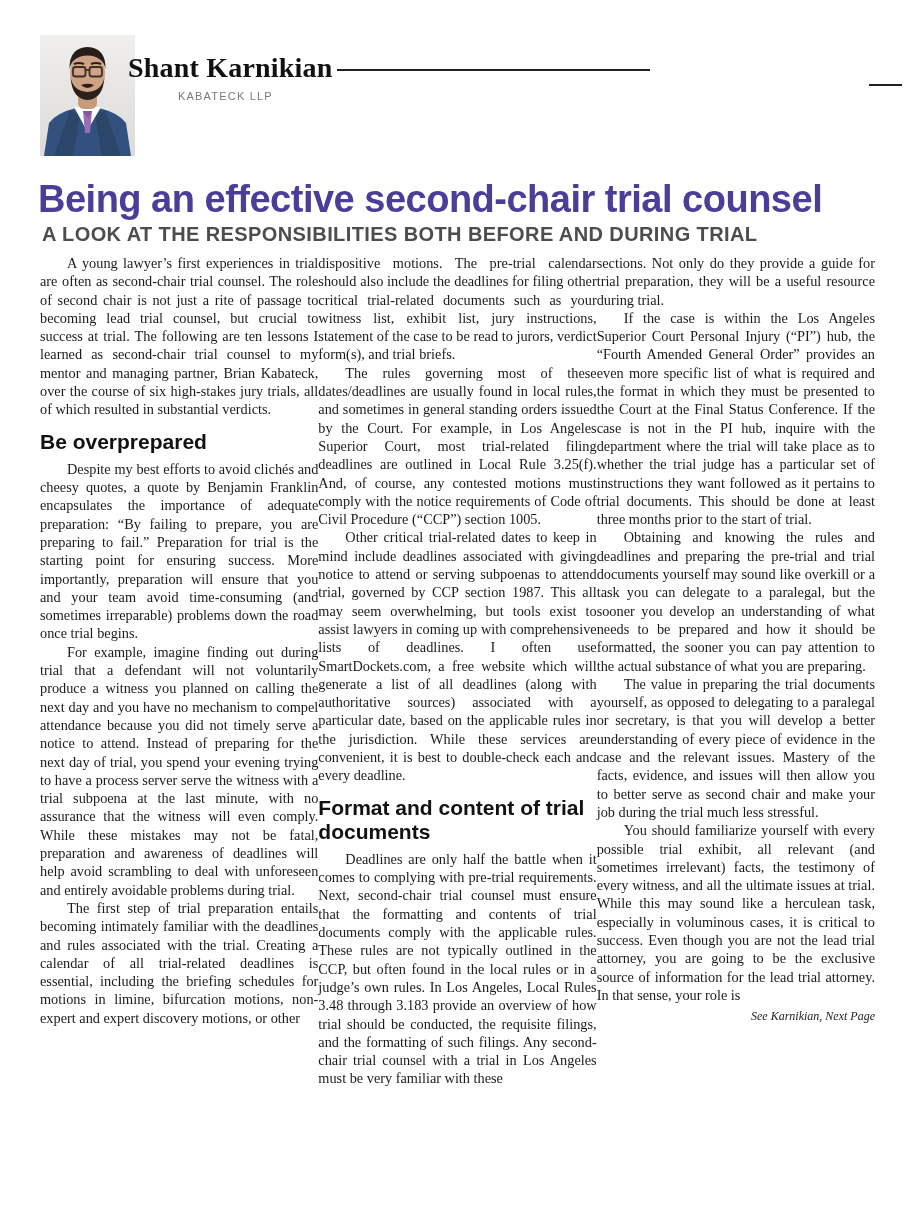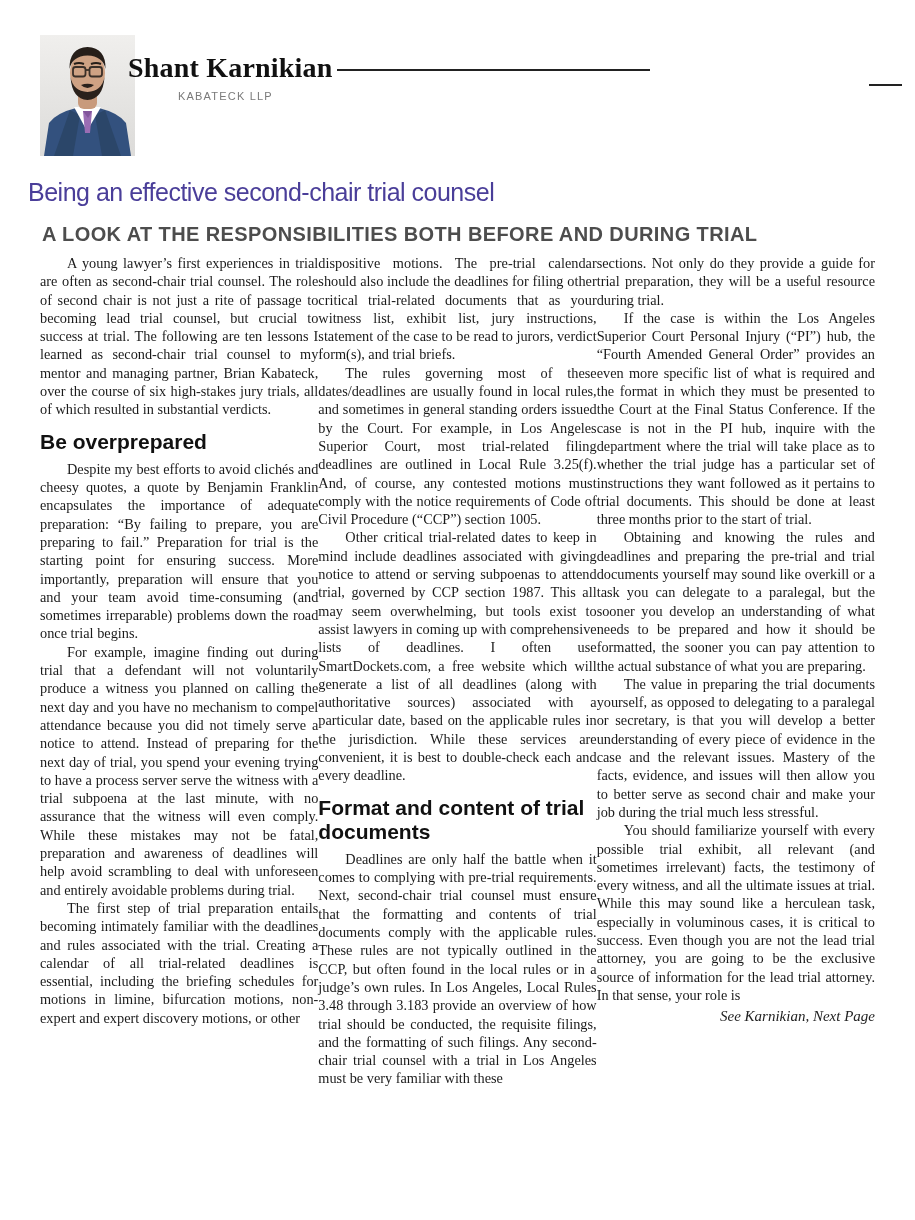--- a/index.html
+++ b/index.html
@@ -20,39 +20,39 @@
   .name-rule{flex:1;border-bottom:2px solid #222;margin-left:4px;transform:translateY(-6px);}
   .author-firm{position:absolute;left:130px;top:90px;font-family:"Liberation Sans",sans-serif;font-size:11px;letter-spacing:1.2px;color:#7a7a7a;margin-left:48px;}
   .logo-block{position:absolute;left:648px;top:50px;width:218px;text-align:center;}
   .logo-tagline{font-family:"Liberation Sans",sans-serif;font-size:6px;font-weight:bold;color:var(--logo-blue);letter-spacing:.2px;white-space:nowrap;overflow:hidden;}
   .logo-name{font-family:"Liberation Sans",sans-serif;font-weight:bold;font-style:italic;font-size:37px;line-height:.95;color:var(--logo-blue);letter-spacing:-1px;}
   .logo-name::first-letter{font-size:1.22em;}
   .issue-label{font-family:"Liberation Serif",serif;font-weight:bold;font-size:14.5px;color:#111;margin-top:3px;}
   .logo-dash{position:absolute;left:869px;top:84px;width:33px;border-top:2.5px solid #222;}
   
   .article-title{
-    position:absolute;left:28px;top:178px;width:850px;
-    font-family:"Liberation Sans",sans-serif;font-weight:normal;font-size:25px;
+    position:absolute;left:38px;top:178px;width:850px;
+    font-family:"Liberation Sans",sans-serif;font-weight:bold;font-size:38px;
     letter-spacing:-.5px;color:var(--title-color);
   }
   .article-subtitle{
     position:absolute;left:42px;top:223px;width:850px;
     font-family:"Liberation Sans",sans-serif;font-size:20px;letter-spacing:.4px;color:#4d4d4d;
   }
   
   .columns{position:absolute;left:40px;top:254px;width:835px;display:flex;}
   .col{flex:1;min-width:0;font-size:14.3px;line-height:18.3px;text-align:justify;}
   .col p{margin:0;}
   .col p.indent{text-indent:27px;}
   .col h3{
     font-family:"Liberation Sans",sans-serif;font-size:21px;font-weight:bold;
     color:#111;margin:11px 0 6px 0;text-align:left;line-height:1.15;
   }
   .continuation{
-    text-align:right;font-style:italic;font-size:15px;margin-top:3px;color:#222;
+    text-align:right;font-style:italic;font-size:12px;margin-top:3px;color:#222;
     font-family:"Liberation Serif",serif;
   }
 </style>
 </head>
 <body>
 
 <div class="header">
 
   <div class="photo">
     <svg width="95" height="121" viewBox="0 0 95 121">
@@ -107,21 +107,21 @@
 
   <div class="col">
     <p class="indent">A young lawyer’s first experiences in trial are often as second-chair trial counsel. The role of second chair is not just a rite of passage to becoming lead trial counsel, but crucial to success at trial. The following are ten lessons I learned as second-chair trial counsel to my mentor and managing partner, Brian Kabateck, over the course of six high-stakes jury trials, all of which resulted in substantial verdicts.</p>
     <h3>Be overprepared</h3>
     <p class="indent">Despite my best efforts to avoid clichés and cheesy quotes, a quote by Benjamin Franklin encapsulates the importance of adequate preparation: “By failing to prepare, you are preparing to fail.” Preparation for trial is the starting point for ensuring success. More importantly, preparation will ensure that you and your team avoid time-consuming (and sometimes irreparable) problems down the road once trial begins.</p>
     <p class="indent">For example, imagine finding out during trial that a defendant will not voluntarily produce a witness you planned on calling the next day and you have no mechanism to compel attendance because you did not timely serve a notice to attend. Instead of preparing for the next day of trial, you spend your evening trying to have a process server serve the witness with a trial subpoena at the last minute, with no assurance that the witness will even comply. While these mistakes may not be fatal, preparation and awareness of deadlines will help avoid scrambling to deal with unforeseen and entirely avoidable problems during trial.</p>
     <p class="indent">The first step of trial preparation entails becoming intimately familiar with the deadlines and rules associated with the trial. Creating a calendar of all trial-related deadlines is essential, including the briefing schedules for motions in limine, bifurcation motions, non-expert and expert discovery motions, or other</p>
   </div>
 
   <div class="col">
-    <p>dispositive motions. The pre-trial calendar should also include the deadlines for filing other critical trial-related documents that as your witness list, exhibit list, jury instructions, statement of the case to be read to jurors, verdict form(s), and trial briefs.</p>
+    <p>dispositive motions. The pre-trial calendar should also include the deadlines for filing other critical trial-related documents such as your witness list, exhibit list, jury instructions, statement of the case to be read to jurors, verdict form(s), and trial briefs.</p>
     <p class="indent">The rules governing most of these dates/deadlines are usually found in local rules, and sometimes in general standing orders issued by the Court. For example, in Los Angeles Superior Court, most trial-related filing deadlines are outlined in Local Rule 3.25(f). And, of course, any contested motions must comply with the notice requirements of Code of Civil Procedure (“CCP”) section 1005.</p>
     <p class="indent">Other critical trial-related dates to keep in mind include deadlines associated with giving notice to attend or serving subpoenas to attend trial, governed by CCP section 1987. This all may seem overwhelming, but tools exist to assist lawyers in coming up with comprehensive lists of deadlines. I often use SmartDockets.com, a free website which will generate a list of all deadlines (along with authoritative sources) associated with a particular date, based on the applicable rules in the jurisdiction. While these services are convenient, it is best to double-check each and every deadline.</p>
     <h3>Format and content of trial documents</h3>
     <p class="indent">Deadlines are only half the battle when it comes to complying with pre-trial requirements. Next, second-chair trial counsel must ensure that the formatting and contents of trial documents comply with the applicable rules. These rules are not typically outlined in the CCP, but often found in the local rules or in a judge’s own rules. In Los Angeles, Local Rules 3.48 through 3.183 provide an overview of how trial should be conducted, the requisite filings, and the formatting of such filings. Any second-chair trial counsel with a trial in Los Angeles must be very familiar with these</p>
   </div>
 
   <div class="col">
     <p>sections. Not only do they provide a guide for trial preparation, they will be a useful resource during trial.</p>
     <p class="indent">If the case is within the Los Angeles Superior Court Personal Injury (“PI”) hub, the “Fourth Amended General Order” provides an even more specific list of what is required and the format in which they must be presented to the Court at the Final Status Conference. If the case is not in the PI hub, inquire with the department where the trial will take place as to whether the trial judge has a particular set of instructions they want followed as it pertains to trial documents. This should be done at least three months prior to the start of trial.</p>
     <p class="indent">Obtaining and knowing the rules and deadlines and preparing the pre-trial and trial documents yourself may sound like overkill or a task you can delegate to a paralegal, but the sooner you develop an understanding of what needs to be prepared and how it should be formatted, the sooner you can pay attention to the actual substance of what you are preparing.</p>

